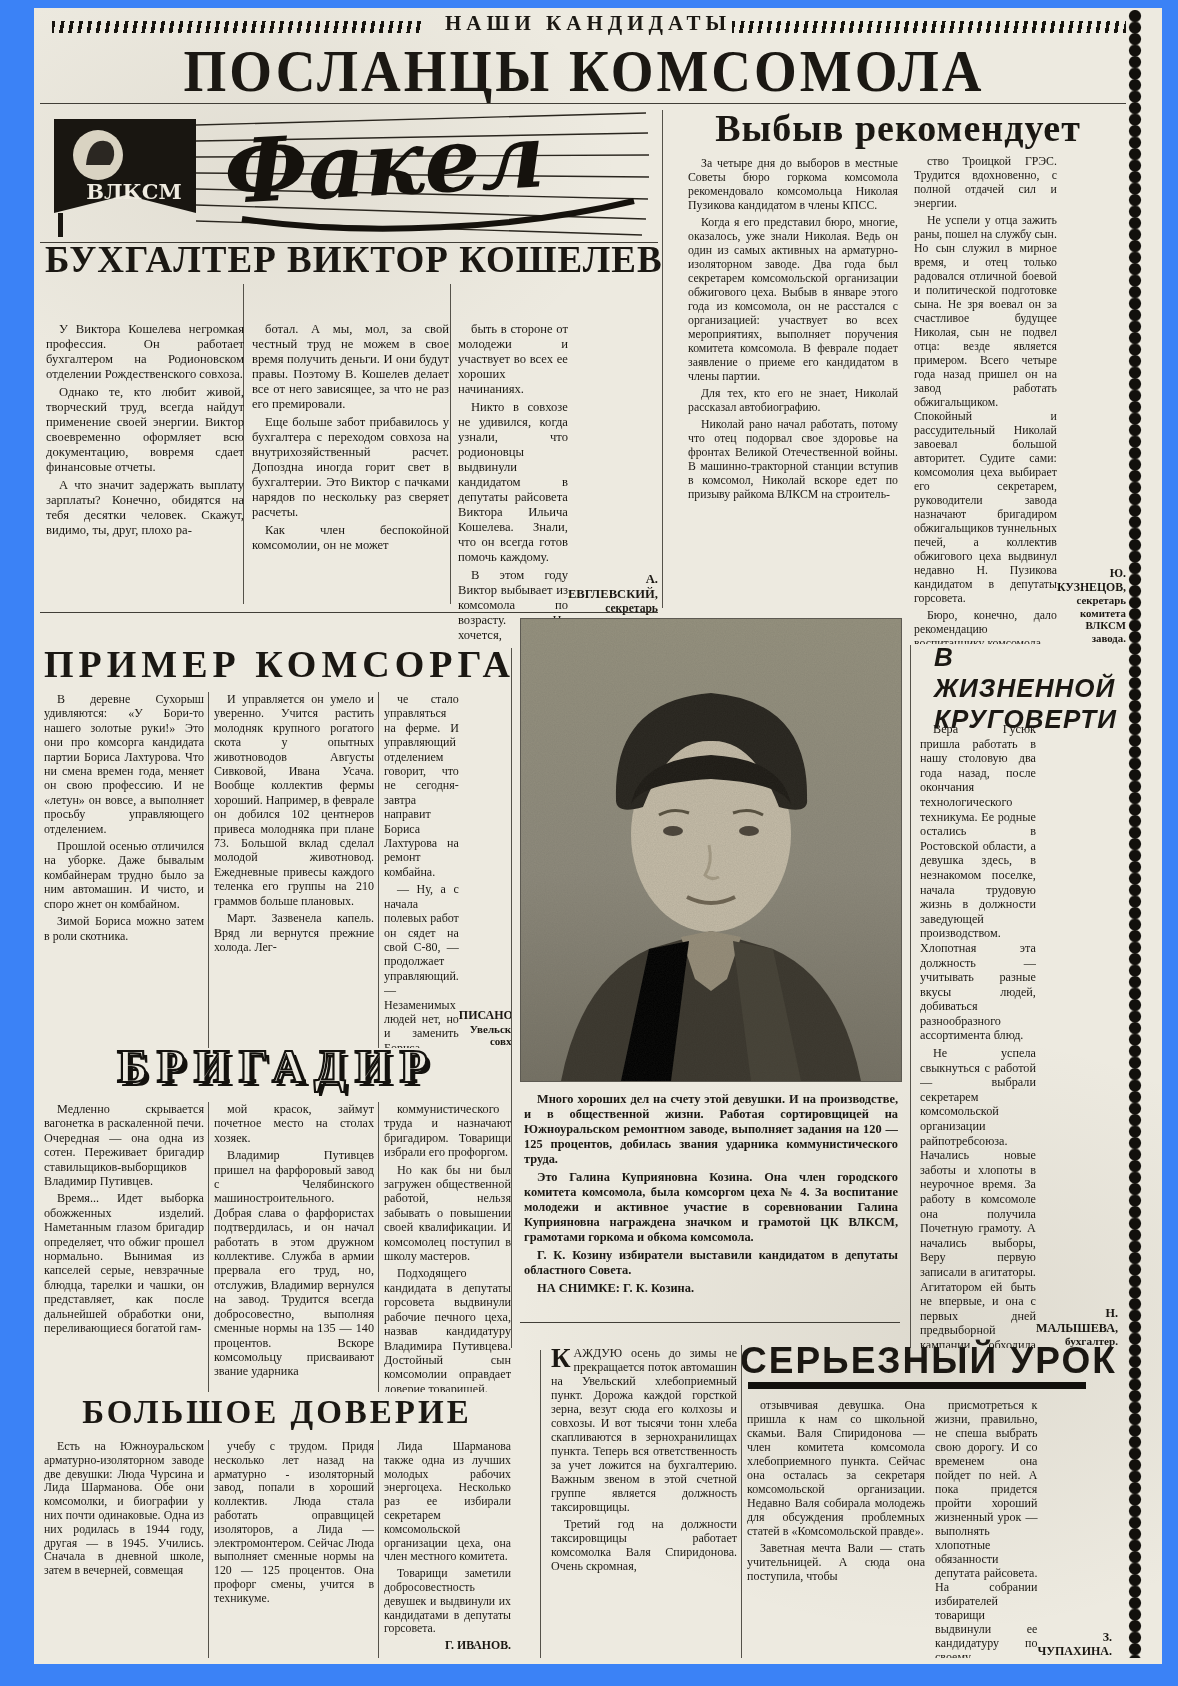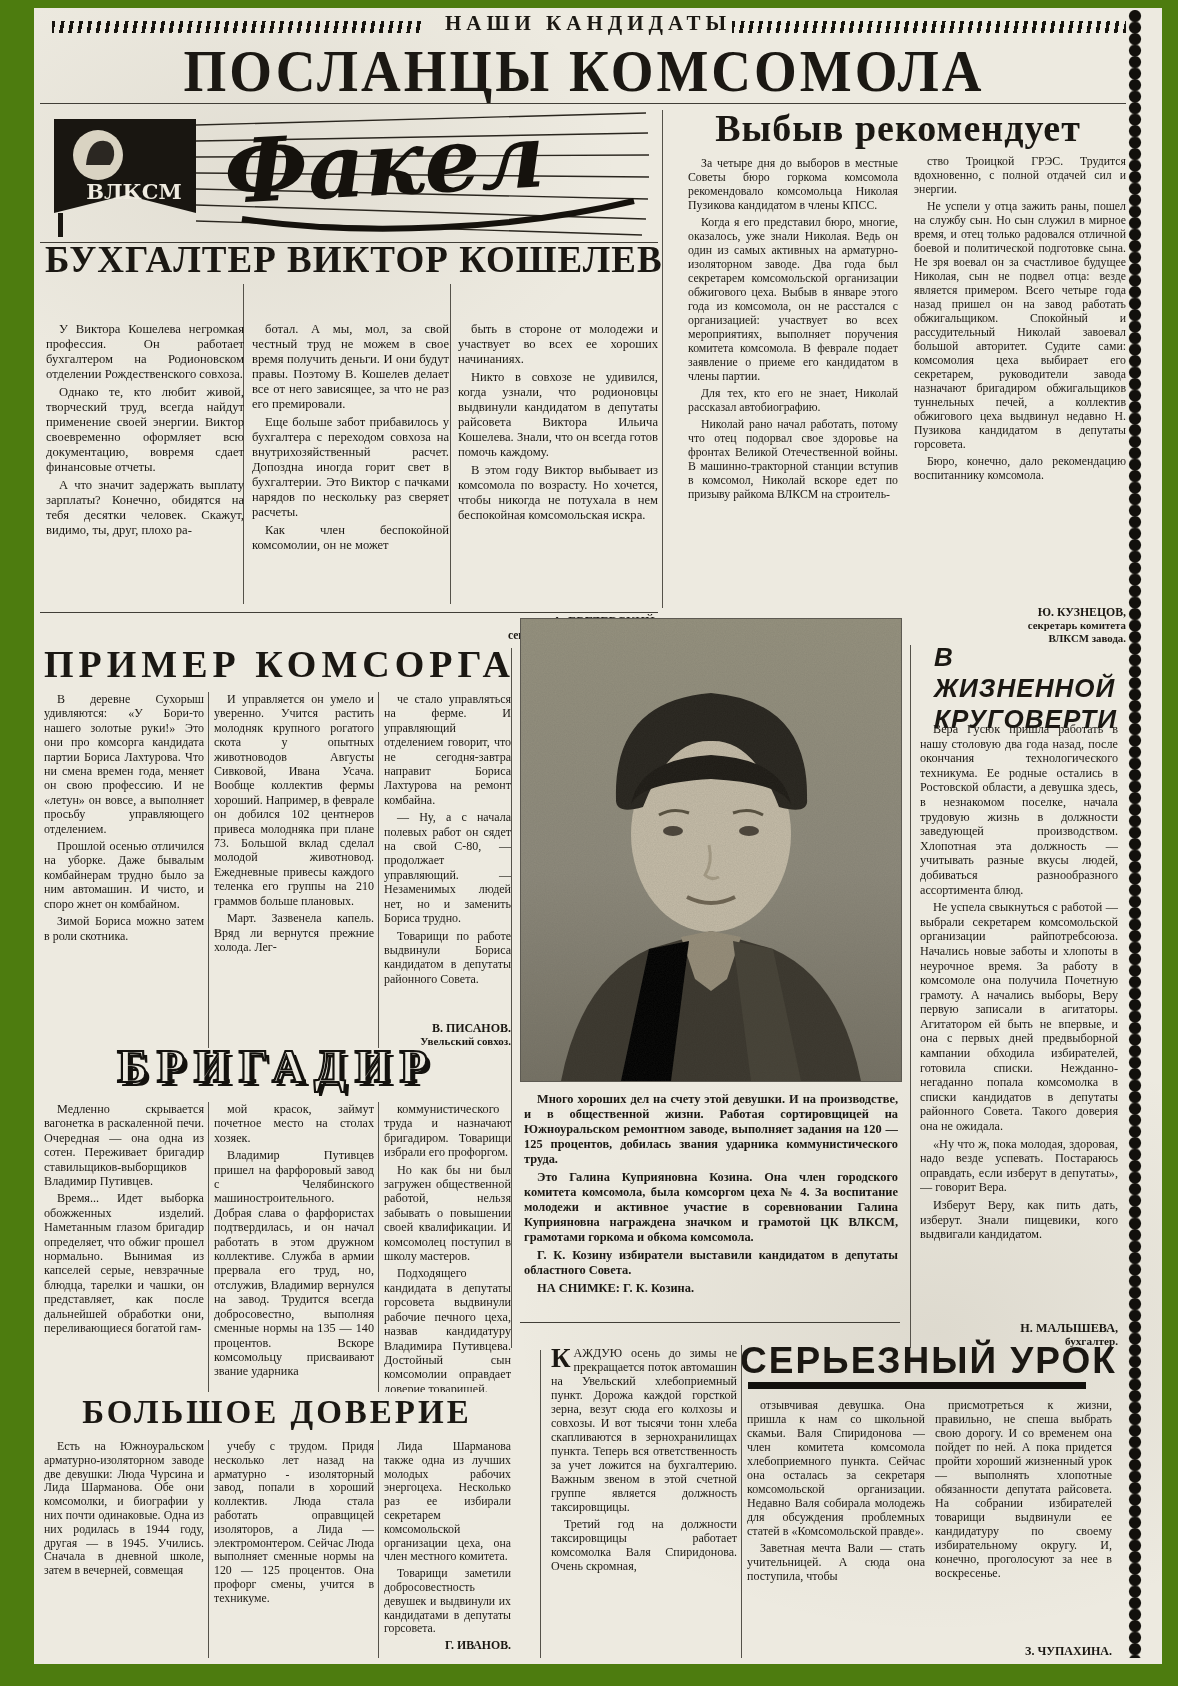--- a/index.html
+++ b/index.html
@@ -1,35 +1,35 @@
 <!DOCTYPE html>
 <html><head>
 <meta charset="utf-8">
 <style>
   html,body{margin:0;padding:0;background:#0b0a08;}
-  .page{position:relative;width:1178px;height:1686px;background:#4d7c0f;overflow:hidden;
+  .page{position:relative;width:1178px;height:1686px;background:#3b82f6;overflow:hidden;
         font-family:"Liberation Serif","DejaVu Serif",serif;color:#1b1813;}
   .paper{position:absolute;left:34px;top:8px;width:1128px;height:1656px;
          background:
            radial-gradient(ellipse 600px 400px at 20% 10%, rgba(120,110,90,.10), transparent 60%),
            radial-gradient(ellipse 700px 500px at 80% 80%, rgba(110,100,80,.12), transparent 60%),
            #edeae0;}
   .abs{position:absolute;}
   .zig{height:12px;background:repeating-linear-gradient(100deg,#17140f 0 3.5px,transparent 3.5px 9px);}
   .kicker{font-weight:bold;font-size:21px;letter-spacing:5px;text-align:center;white-space:nowrap;}
   .main-title{margin:0;font-weight:900;font-size:55px;letter-spacing:3px;text-align:center;
               transform:scaleY(1.06);transform-origin:top;white-space:nowrap;}
   .hrule{height:1px;background:#413e37;}
   .vrule{width:1px;background:#55524a;}
   .art-title{font-weight:900;text-align:center;white-space:nowrap;}
   .serif-title{font-family:"Liberation Serif","DejaVu Serif",serif;}
   .sans-title{font-family:"Liberation Sans","DejaVu Sans",sans-serif;}
   .col{position:absolute;overflow:hidden;text-align:justify;}
   .col .ptext p{margin:0 0 3px 0;text-indent:13px;}
-  .flexcol{display:flex;flex-direction:column;}
+  .flexcol{display:flex;flex-direction:row;}
   .push{margin-top:auto;}
   .sig{font-weight:bold;text-align:right;}
   .sig-role{font-weight:bold;text-align:right;white-space:pre-line;font-size:.92em;line-height:1.15;}
   .art1{font-size:12.6px;line-height:15px;margin-top:38px;}
   .buro-col{font-size:11.8px;line-height:14px;}
   .primer-col{font-size:12px;line-height:14.4px;}
   .brig-col{font-size:12.2px;line-height:14.4px;}
   .bol-col{font-size:11.8px;line-height:13.8px;}
   .urok-col{font-size:12px;line-height:14px;}
   .vzk-col{font-size:12.2px;line-height:14.6px;}

